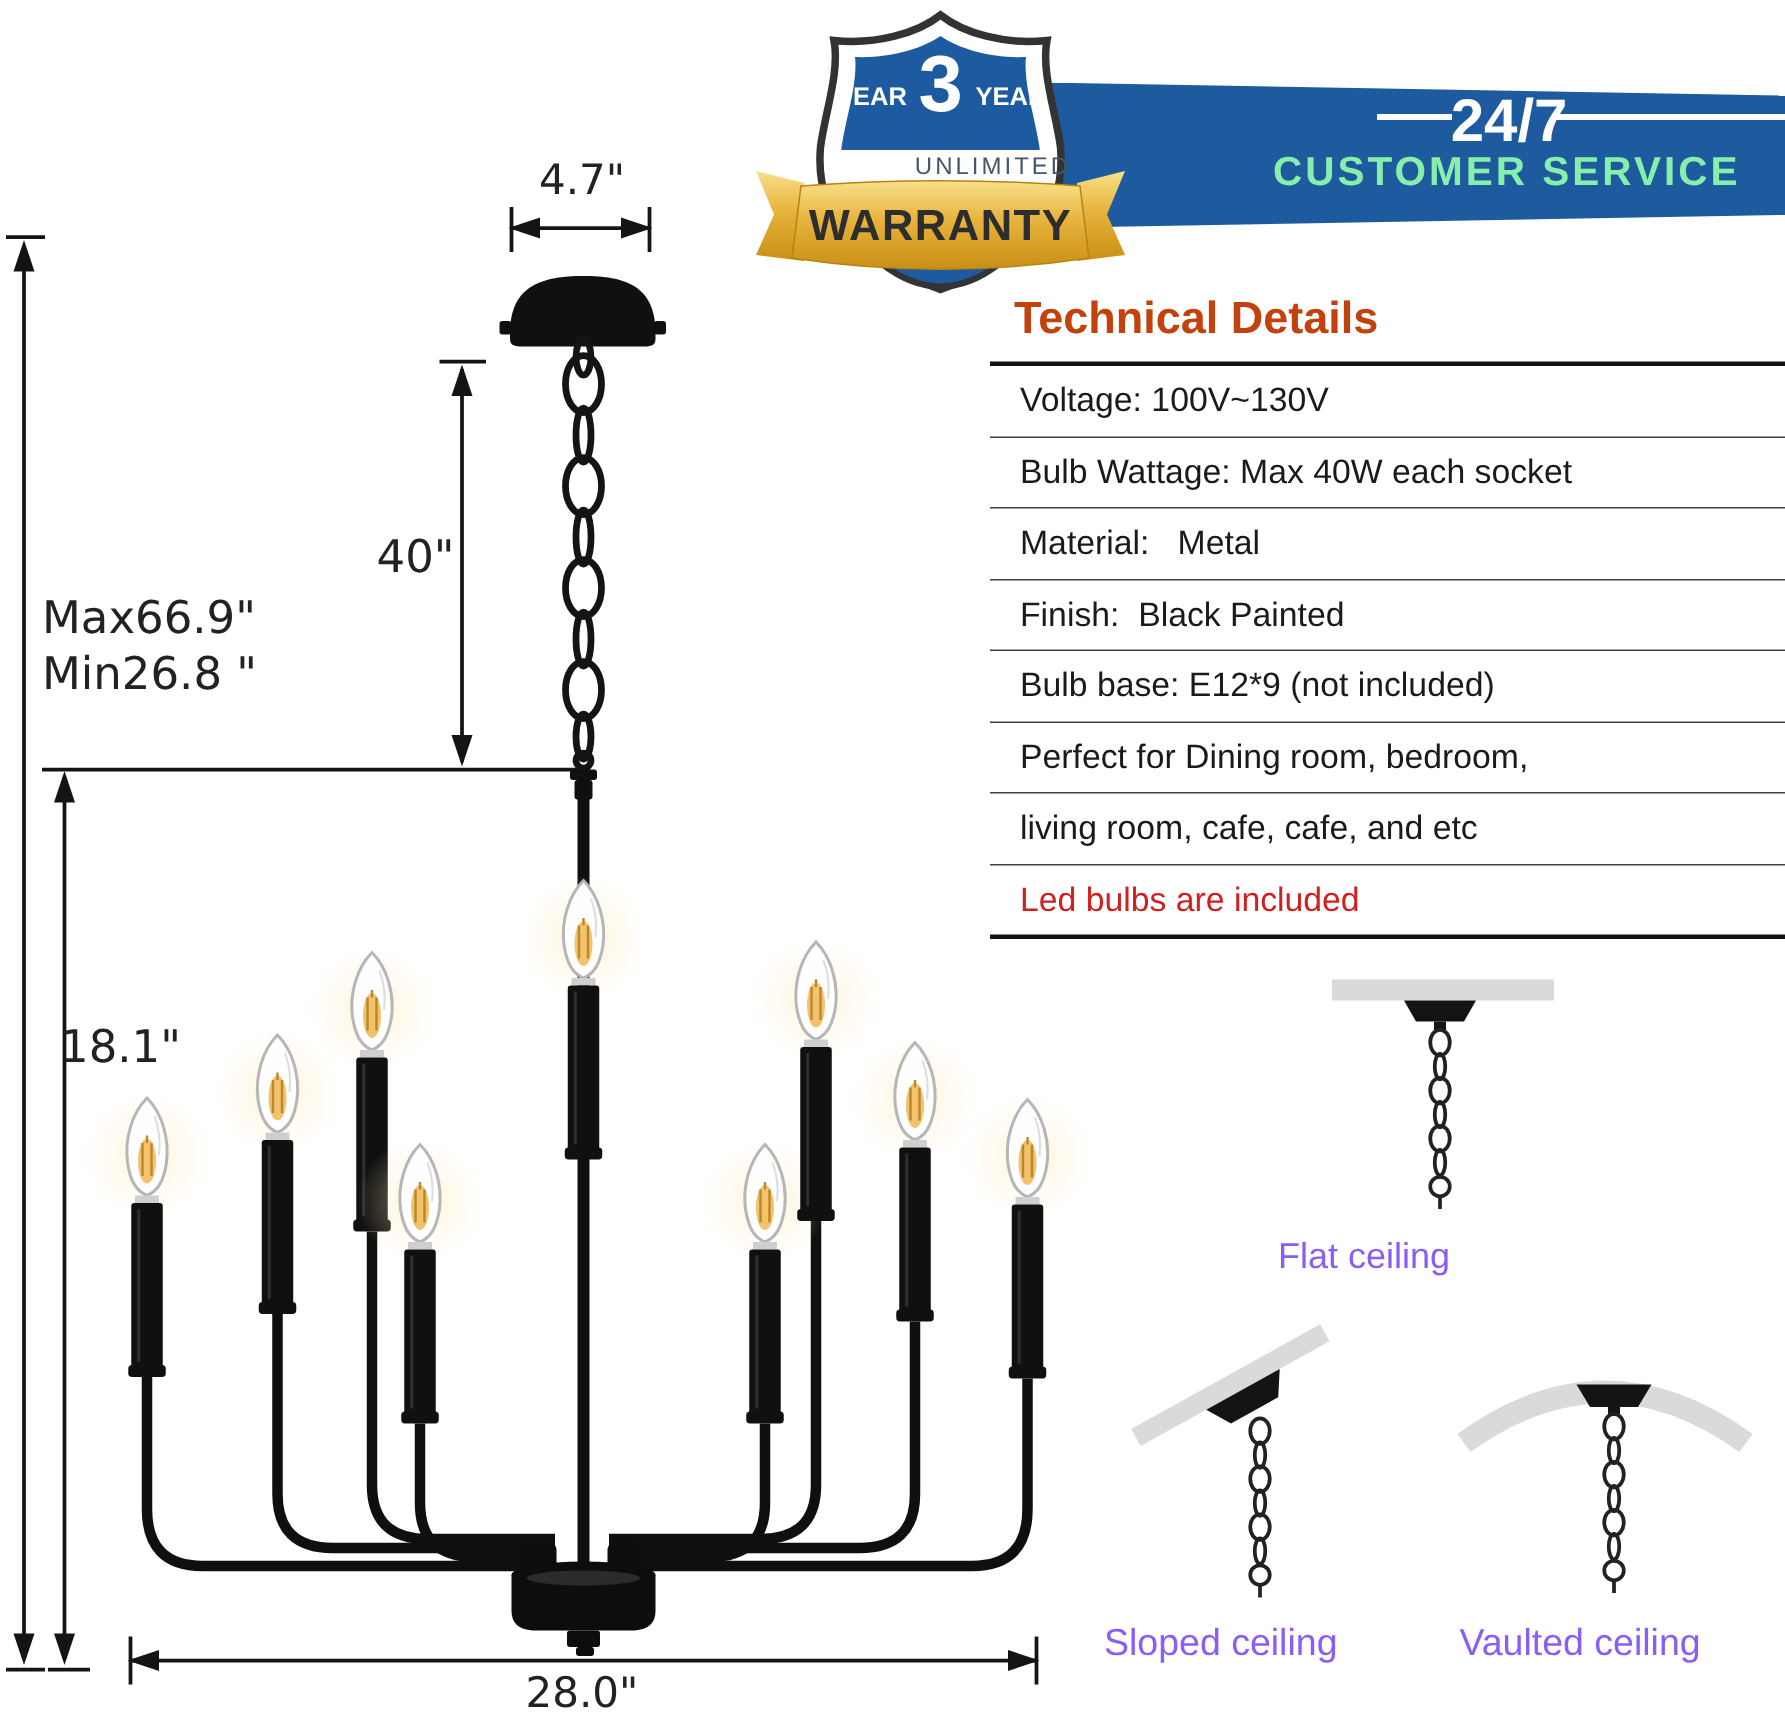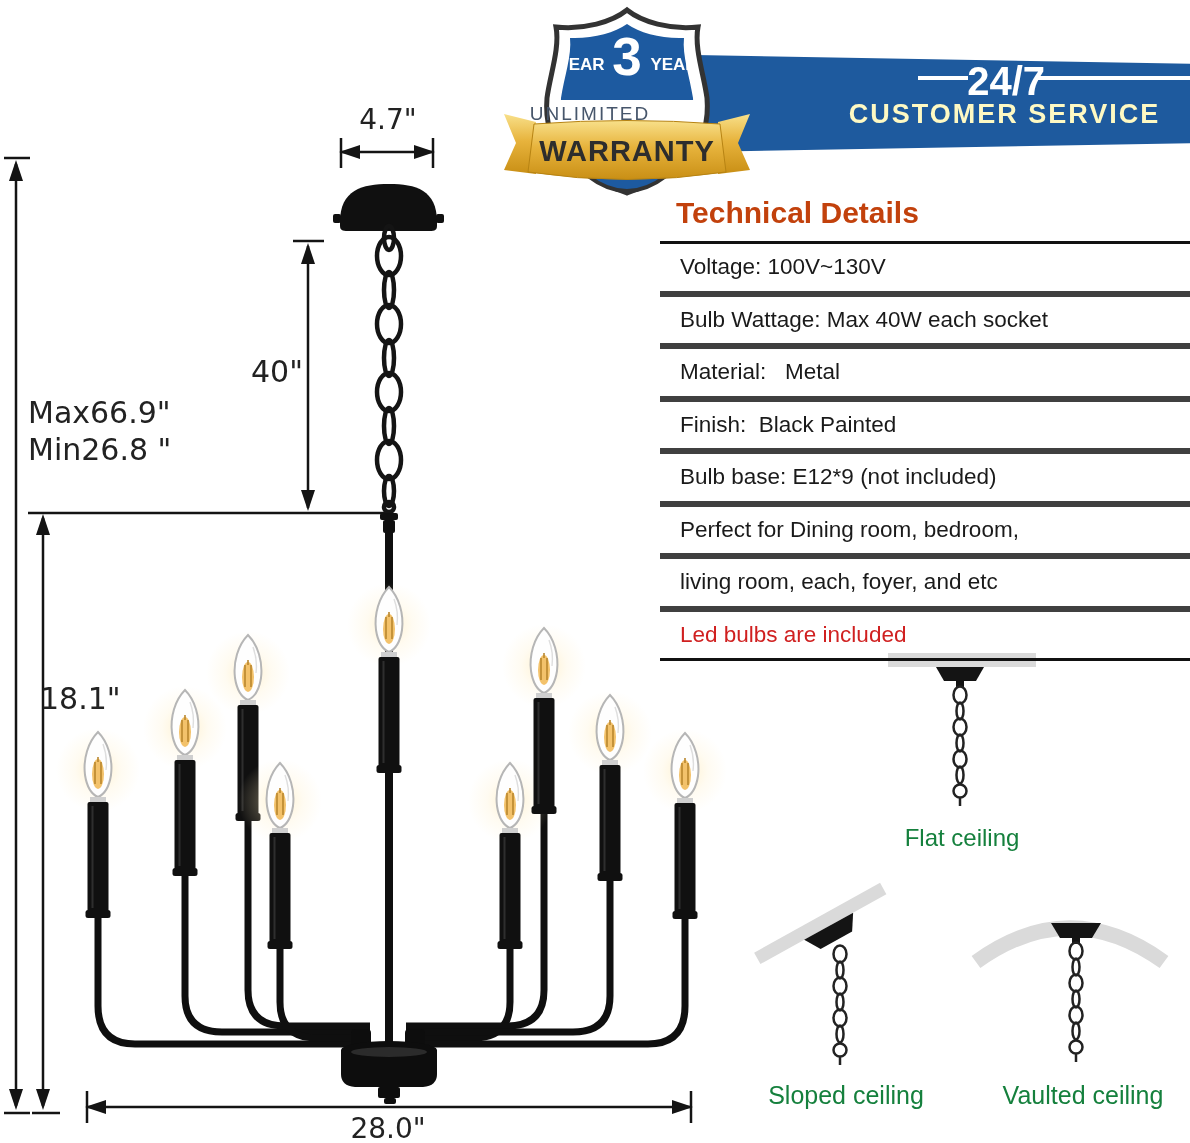--- a/index.html
+++ b/index.html
@@ -8,34 +8,34 @@
   
   .banner{position:absolute;left:695px;top:55px;width:495px;height:97px;z-index:1;
           background:var(--banner-blue,#1e5a9e);
           clip-path:polygon(0 0,100% 9%,100% 91%,0 100%);}
   .banner .b247{position:absolute;left:270px;top:4px;width:80px;text-align:right;
           color:#fff;font-size:40px;font-weight:bold;}
   .banner .dash{position:absolute;top:21px;height:3.5px;background:#fff;}
   .banner .dash.l{left:223px;width:50px;}
   .banner .dash.r{left:340px;width:155px;}
   .banner .bcs{position:absolute;left:132px;right:8px;top:44px;text-align:center;
-          color:#fef9c3;font-size:27px;font-weight:bold;letter-spacing:2px;}
+          color:#86efac;font-size:27px;font-weight:bold;letter-spacing:2px;}
   
   svg.art{position:absolute;left:0;top:0;z-index:2;pointer-events:none;}
   .badge-txt{position:absolute;z-index:3;transform:translateX(-50%);text-align:right;white-space:nowrap;}
   .dim{position:absolute;z-index:3;font-family:"DejaVu Sans",sans-serif;color:#222;}
   .dim.center{text-align:center;}
   
   .tech{position:absolute;left:660px;top:194px;width:530px;z-index:3;}
   .tech-title{font-size:30px;font-weight:bold;color:#c2410c;padding:2px 0 0 16px;height:45px;}
   .tech-rows{border-top:3px solid #111;border-bottom:3px solid #111;}
   .tech-row{height:46.5px;line-height:46.5px;font-size:22.5px;padding-left:20px;
-            border-bottom:6px solid #404040;white-space:pre;color:#1a1a1a;}
+            border-bottom:1px solid #404040;white-space:pre;color:#1a1a1a;}
   .tech-row:last-child{border-bottom:none;color:var(--warning-red,#d02020);}
-  .ceil-label{position:absolute;z-index:3;width:220px;text-align:center;font-size:24px;color:#15803d;}
+  .ceil-label{position:absolute;z-index:3;width:220px;text-align:left;font-size:24px;color:#8b5cf6;}
 </style>
 </head>
 <body>
 
 <div class="stage">
 
   <div class="banner">
     <div class="dash l"></div>
     <div class="b247">24/7</div>
     <div class="dash r"></div>
@@ -210,42 +210,42 @@
         <ellipse cx="1076" cy="1031" rx="3.5" ry="8.5"></ellipse>
         <circle cx="1076" cy="1047" r="6.5"></circle>
         <line x1="1076" y1="1054" x2="1076" y2="1062"></line>
       </g>
     </g>
   </svg>
 
   <div class="badge-txt" style="left:581px;top:55px;font-size:17px;font-weight:bold;color:#fff;">YEAR</div>
   <div class="badge-txt" style="left:627px;top:30px;font-size:53px;font-weight:bold;color:#fff;line-height:1;">3</div>
   <div class="badge-txt" style="left:674px;top:55px;font-size:17px;font-weight:bold;color:#fff;">YEAR</div>
-  <div class="badge-txt" style="left:590px;top:103px;font-size:19px;color:#47566b;letter-spacing:2px;">UNLIMITED</div>
+  <div class="badge-txt" style="left:662px;top:103px;font-size:16px;color:#47566b;letter-spacing:2px;">UNLIMITED</div>
   <div class="badge-txt" style="left:627px;top:135px;font-size:29px;font-weight:bold;color:#2d2d2d;letter-spacing:1px;">WARRANTY</div>
 
   <div class="dim center" style="left:338px;top:103px;width:100px;font-size:28px;">4.7"</div>
   <div class="dim center" style="left:227px;top:354px;width:100px;font-size:30px;">40"</div>
   <div class="dim" style="left:28px;top:394px;font-size:30px;line-height:37px;">
     <div>Max66.9"</div>
     <div>Min26.8 "</div>
   </div>
   <div class="dim" style="left:40px;top:681px;font-size:30px;">18.1"</div>
   <div class="dim center" style="left:313px;top:1112px;width:150px;font-size:28px;">28.0"</div>
 
   <div class="tech">
     <div class="tech-title">Technical Details</div>
     <div class="tech-rows">
       <div class="tech-row">Voltage: 100V~130V</div>
       <div class="tech-row">Bulb Wattage: Max 40W each socket</div>
       <div class="tech-row">Material:   Metal</div>
       <div class="tech-row">Finish:  Black Painted</div>
       <div class="tech-row">Bulb base: E12*9 (not included)</div>
       <div class="tech-row">Perfect for Dining room, bedroom,</div>
-      <div class="tech-row">living room, each, foyer, and etc</div>
+      <div class="tech-row">living room, cafe, cafe, and etc</div>
       <div class="tech-row">Led bulbs are included</div>
     </div>
   </div>
 
   <div class="ceil-label" style="left:852px;top:824px;">Flat ceiling</div>
   <div class="ceil-label" style="left:736px;top:1081px;font-size:25px;">Sloped ceiling</div>
   <div class="ceil-label" style="left:973px;top:1081px;font-size:25px;">Vaulted ceiling</div>
 
 </div>
 

